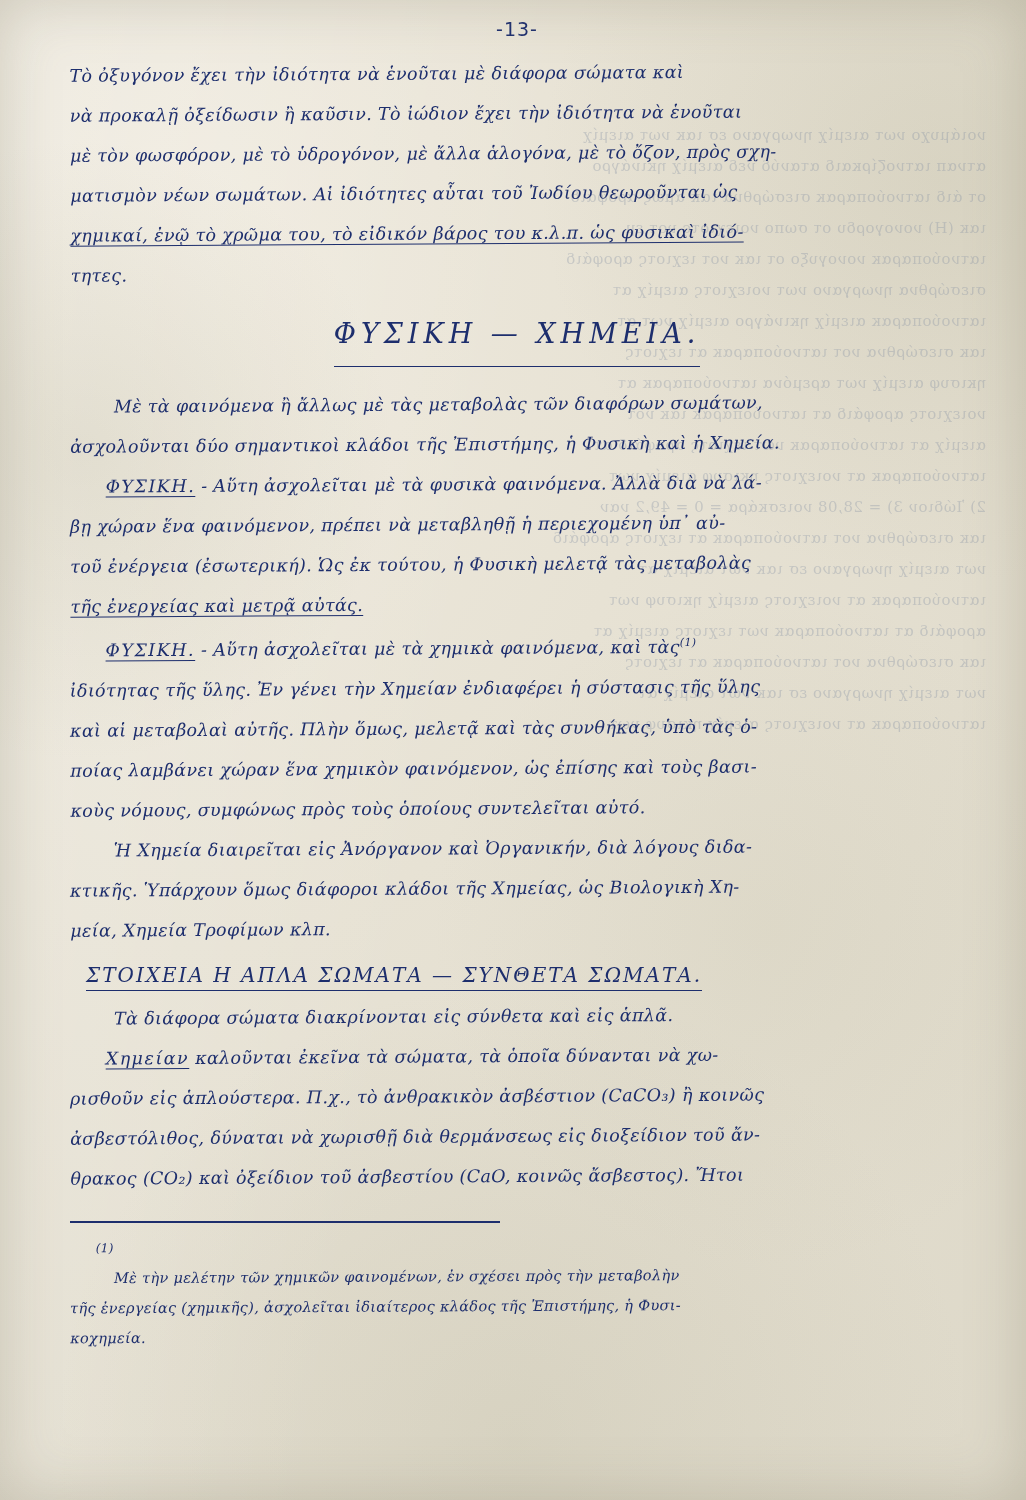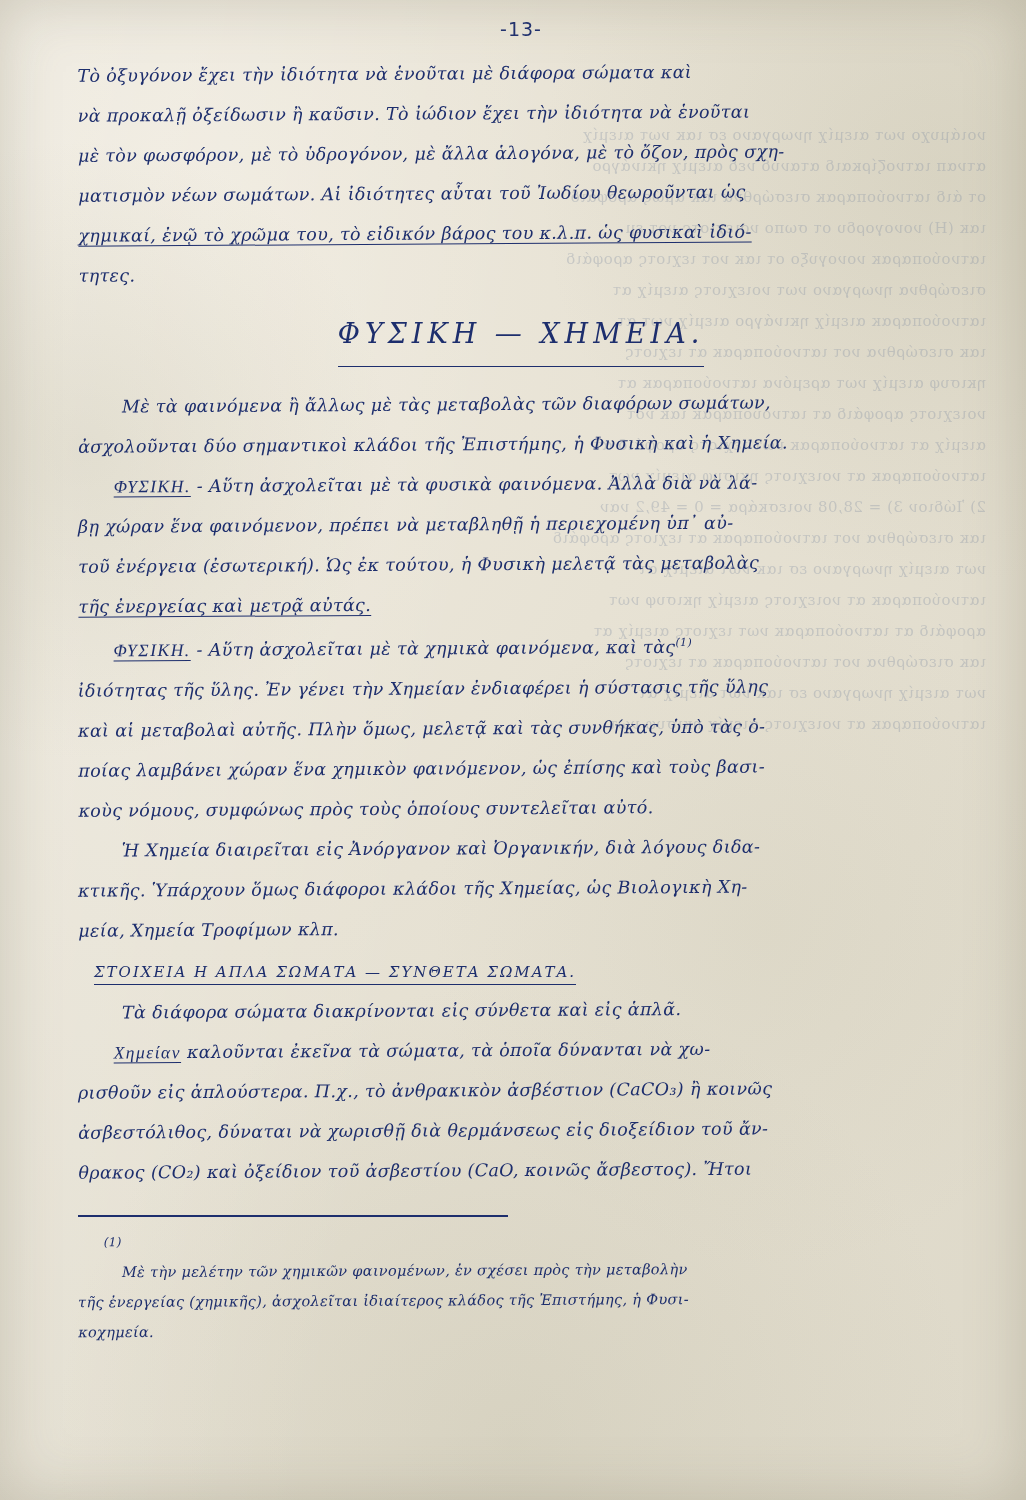--- a/index.html
+++ b/index.html
@@ -49,21 +49,20 @@
     letter-spacing: 0.5px;
     filter: blur(0.4px);
   }
   .bleed-inner div { white-space: nowrap; }
 
   .content {
     position: relative;
     padding: 18px 62px 0 70px;
     color: #1e2f6b;
     font-family: "DejaVu Serif", serif;
-    margin-left: 8px;
   }
   .folio {
     text-align: center;
     font-size: 19px;
     letter-spacing: 1px;
     color: #1f3070;
     margin-bottom: 14px;
     font-family: "DejaVu Sans", sans-serif;
   }
   .hand {
@@ -87,36 +86,35 @@
     margin: 26px 0 18px 0;
     color: #1d2e6d;
   }
   .heading span.inner {
     display: inline-block;
     border-bottom: 1.6px solid #1d2e6d;
     padding-bottom: 17px;
     text-align: center;
   }
   .subheading {
-    font-size: 15px;
+    font-size: 20px;
     letter-spacing: 2px;
     font-style: italic;
     margin: 16px 0 6px 16px;
     color: #1d2e6d;
   }
   .subheading span.inner {
     display: inline-block;
     border-bottom: 1.4px solid #1d2e6d;
     padding-bottom: 3px;
   }
   .term {
     text-decoration: underline;
     text-underline-offset: 4px;
     letter-spacing: 1.5px;
-    font-family: Liberation Serif, serif;
   }
   .sup {
     font-size: 11px;
     vertical-align: super;
   }
   .footnote-rule {
     width: 430px;
     height: 2px;
     background: #1d2e6d;
     margin: 26px 0 8px 0;

